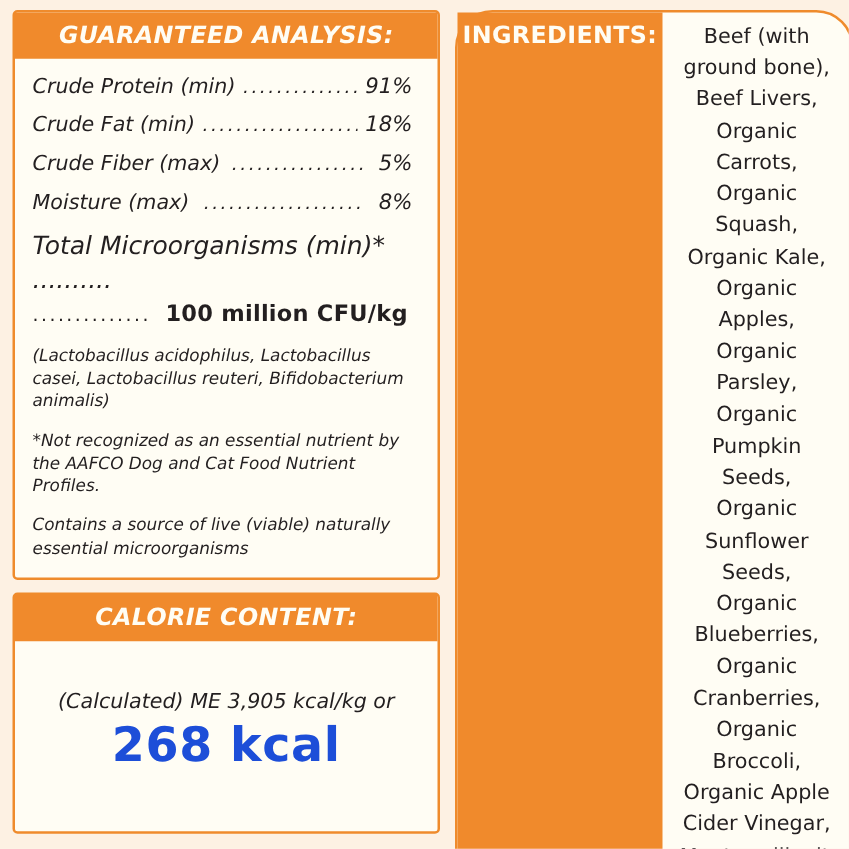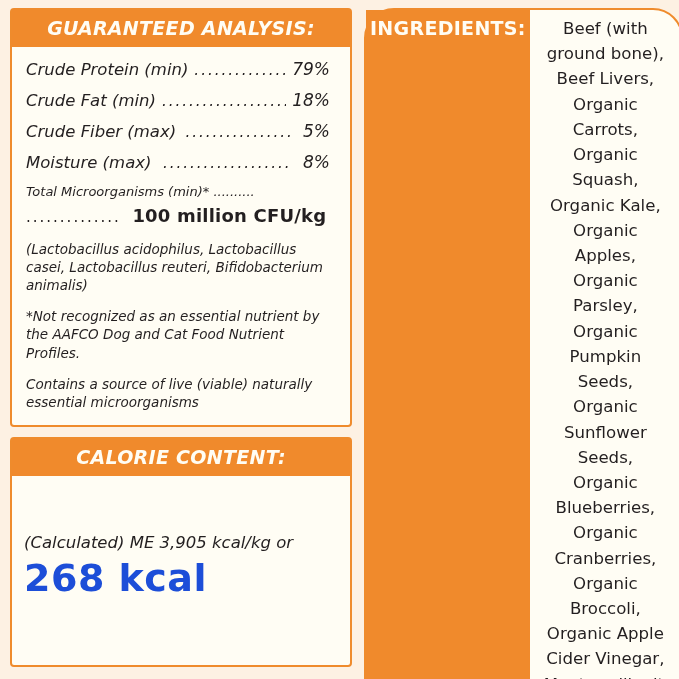--- a/index.html
+++ b/index.html
@@ -78,21 +78,21 @@
     font-size: 15px;
     text-align: center;
   }
   .ga-value {
     flex: 0 0 auto;
     font-style: italic;
     font-size: 17px;
   }
   .ga-row-wrap {
     font-style: italic;
-    font-size: 13px;
+    font-size: 20px;
     margin-bottom: 4px;
     line-height: 1.35;
   }
   .ga-cfu {
     font-size: 17px;
     margin-bottom: 14px;
     letter-spacing: 0.2px;
   }
   .ga-cfu .dots {
     letter-spacing: 2px;
@@ -115,21 +115,21 @@
   }
   .cal-panel {
     flex: 1 1 auto;
     display: flex;
     flex-direction: column;
   }
   .cal-body {
     flex: 1 1 auto;
     display: flex;
     flex-direction: column;
-    align-items: flex-start;
+    align-items: center;
     justify-content: center;
     padding: 10px 12px 16px 12px;
     text-align: center;
   }
   .cal-calc {
     font-style: italic;
     font-size: 16.5px;
     color: #231f20;
     margin-bottom: 6px;
   }
@@ -172,21 +172,21 @@
 
   <div class="col col-left">
 
     <div class="panel ga-panel">
       <div class="panel-header">GUARANTEED ANALYSIS:</div>
       <div class="ga-body">
 
         <div class="ga-row">
           <span class="ga-label">Crude Protein (min)</span>
           <span class="ga-dots">..............</span>
-          <span class="ga-value">79%</span>
+          <span class="ga-value">91%</span>
         </div>
 
         <div class="ga-row">
           <span class="ga-label">Crude Fat (min)</span>
           <span class="ga-dots">....................</span>
           <span class="ga-value">18%</span>
         </div>
 
         <div class="ga-row">
           <span class="ga-label">Crude Fiber (max)</span>

